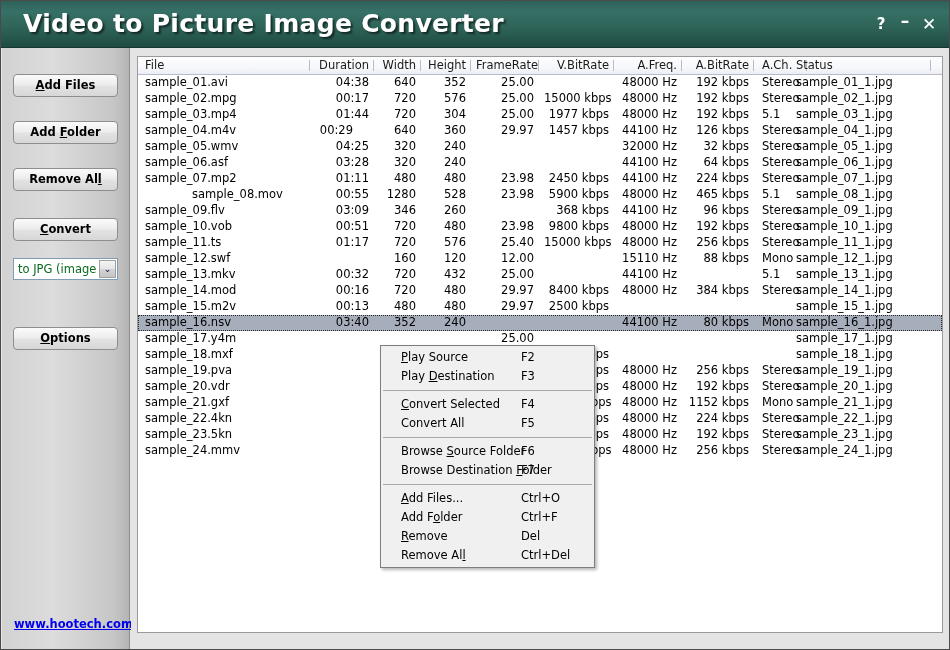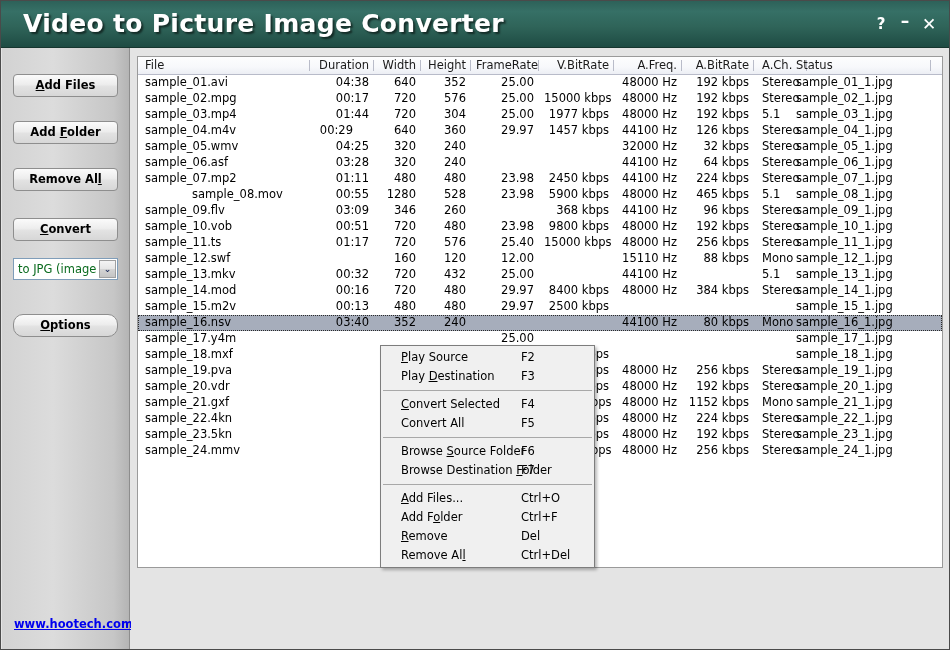--- a/index.html
+++ b/index.html
@@ -98,21 +98,21 @@
     text-align: center;
     line-height: 21px;
     cursor: default;
     user-select: none;
   }
   .side-btn .mn { text-decoration: underline; }
   #btn-add-files   { top: 26px; }
   #btn-add-folder  { top: 73px; }
   #btn-remove-all  { top: 120px; }
   #btn-convert     { top: 170px; }
-  #btn-options     { top: 266px; border-radius: 10px; }
+  #btn-options     { top: 279px; }
 
   #format-combo {
     position: absolute;
     left: 11px;
     top: 210px;
     width: 105px;
     height: 22px;
     box-sizing: border-box;
     border: 1px solid #7f9db9;
     background: #ffffff;
@@ -165,21 +165,21 @@
     width: 818px;
     height: 601px;
     background: #e4e4e4;
   }
 
   #list-frame {
     position: absolute;
     left: 6px;
     top: 8px;
     width: 806px;
-    height: 512px;
+    height: 577px;
     box-sizing: border-box;
     border: 1px solid #9a9a9a;
     background: #ffffff;
     overflow: hidden;
   }
 
   
   #list-header {
     position: relative;
     height: 17px;

